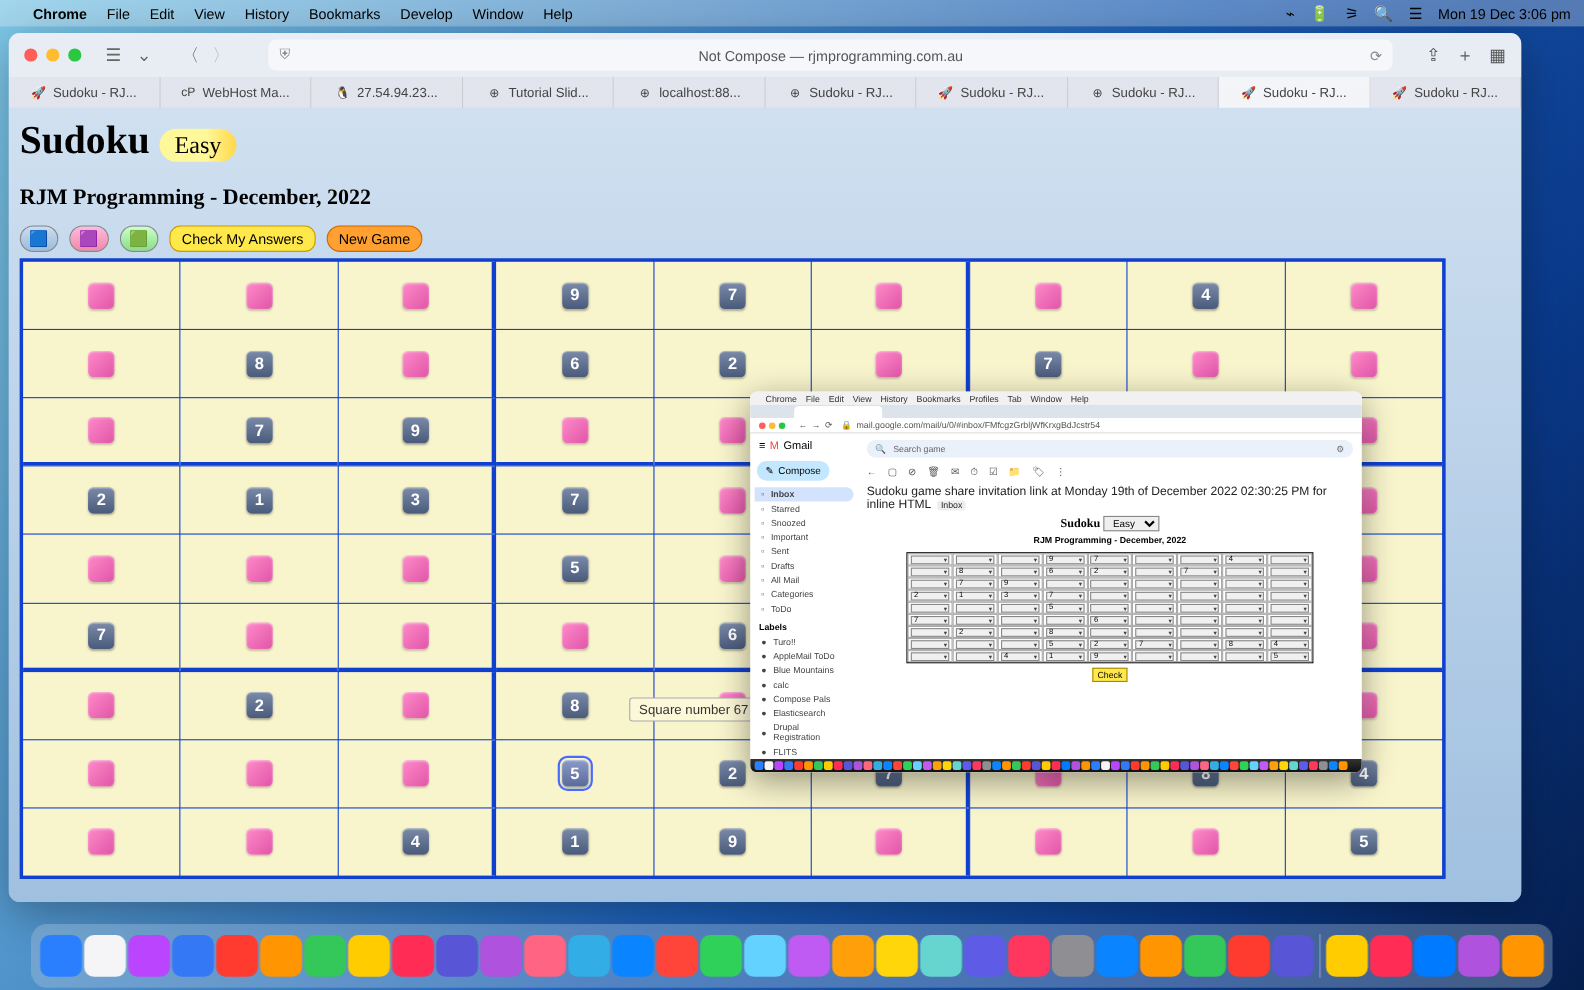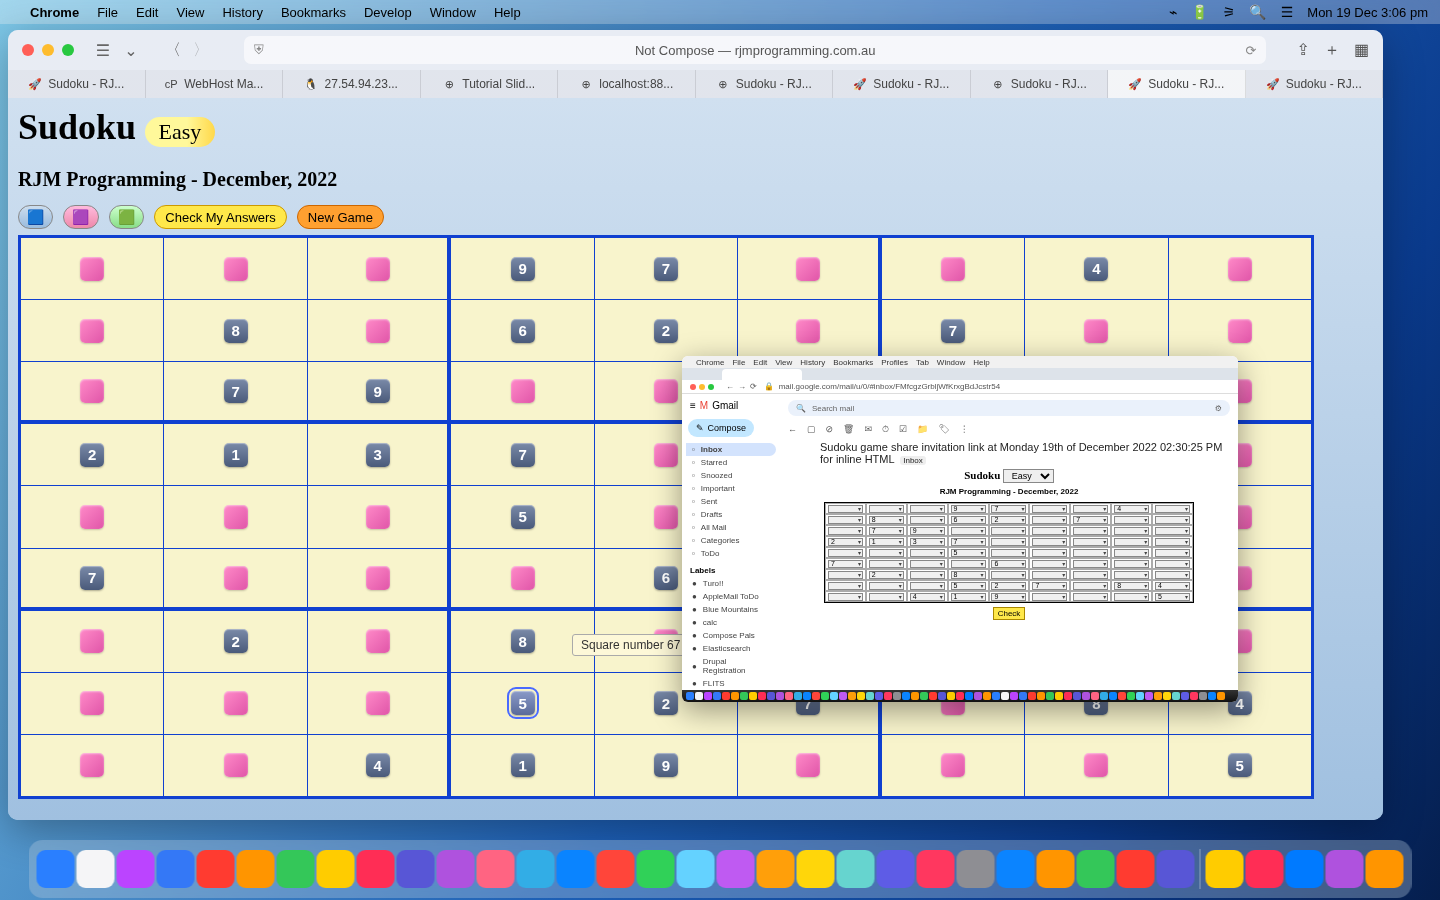--- a/index.html
+++ b/index.html
@@ -82,21 +82,21 @@
   height: 24px; border-radius: 12px; padding: 0 8px; display: flex; align-items: center;
   font-size: 14px; border: 1px solid #888;
 }
 .pill.blue { background: linear-gradient(#cde, #9bd); }
 .pill.pink { background: linear-gradient(#fbd, #e8a); }
 .pill.green { background: linear-gradient(#cfc, #8d8); }
 .btn {
   height: 24px; border-radius: 12px; border: 1px solid #c90; padding: 0 10px;
   font-size: 13px; display: flex; align-items: center; cursor: pointer;
 }
-.btn.yellow { background: #ffe84a; }
+.btn.yellow { background: #ffe84a; border-radius: 10px; }
 .btn.orange { background: #ffa030; border-color: #c60; }
 
 .grid {
   margin-top: 6px; width: 1296px; height: 564px;
   border: 3px solid #1040d0; display: grid;
   grid-template-columns: repeat(9, 1fr); grid-template-rows: repeat(9, 1fr);
   background: #1040d0; gap: 1px;
 }
 .cell {
   background: #f8f4cc; display: flex; align-items: center; justify-content: center;
@@ -140,21 +140,21 @@
 .go-body { display: flex; height: calc(100% - 50px); }
 .go-side { width: 98px; border-right: none; padding: 4px; }
 .go-logo { display: flex; align-items: center; gap: 4px; font-size: 10px; padding: 2px 4px; }
 .go-compose { background: #c2e7ff; border-radius: 10px; padding: 4px 8px; font-size: 9px; margin: 6px 2px; display: inline-flex; align-items: center; gap: 4px; }
 .go-nav { font-size: 8px; color: #444; }
 .go-nav div { padding: 2px 6px; display: flex; align-items: center; gap: 6px; }
 .go-nav .sel { background: #d3e3fd; border-radius: 0 10px 10px 0; font-weight: bold; }
 .go-main { flex: 1; padding: 4px 8px; overflow: hidden; }
 .go-search { height: 16px; background: #eaf1fb; border-radius: 8px; margin: 2px 0 6px; display: flex; align-items: center; padding: 0 8px; font-size: 8px; color: #666; gap: 6px; }
 .go-toolbar { display: flex; gap: 10px; font-size: 9px; color: #555; padding: 2px 0 6px; }
-.go-subject { font-size: 11px; color: #222; margin-bottom: 4px; margin-left: 32px; }
+.go-subject { font-size: 11px; color: #222; margin-bottom: 4px; }
 .go-from { font-size: 8px; color: #555; display: flex; align-items: center; gap: 4px; margin-bottom: 6px; }
 .go-avatar { width: 16px; height: 16px; border-radius: 50%; background: #d88; }
 .go-content { text-align: center; }
 .go-content h3 { font-size: 11px; display: inline; font-family: Georgia, serif; }
 .go-easy { border: 1px solid #888; padding: 0 4px; font-size: 9px; }
 .go-sub2 { font-size: 8px; font-weight: bold; margin: 4px 0 6px; }
 .go-grid {
   width: 370px; margin: 0 auto; border: 1px solid #000;
   display: grid; grid-template-columns: repeat(9, 1fr); grid-template-rows: repeat(9, 11px);
 }
@@ -650,21 +650,21 @@
           </div>
           <div>
             <span>●</span>
             <span>FLITS</span>
           </div>
         </div>
     </div>
     <div class="go-main">
       <div class="go-search">
         <span>🔍</span>
-        <span>Search mail</span>
+        <span>Search game</span>
         <span style="margin-left:auto">⚙</span>
       </div>
       <div class="go-toolbar">
         <span>←</span>
         <span>▢</span>
         <span>⊘</span>
         <span>🗑</span>
         <span>✉</span>
         <span>⏱</span>
         <span>☑</span>

